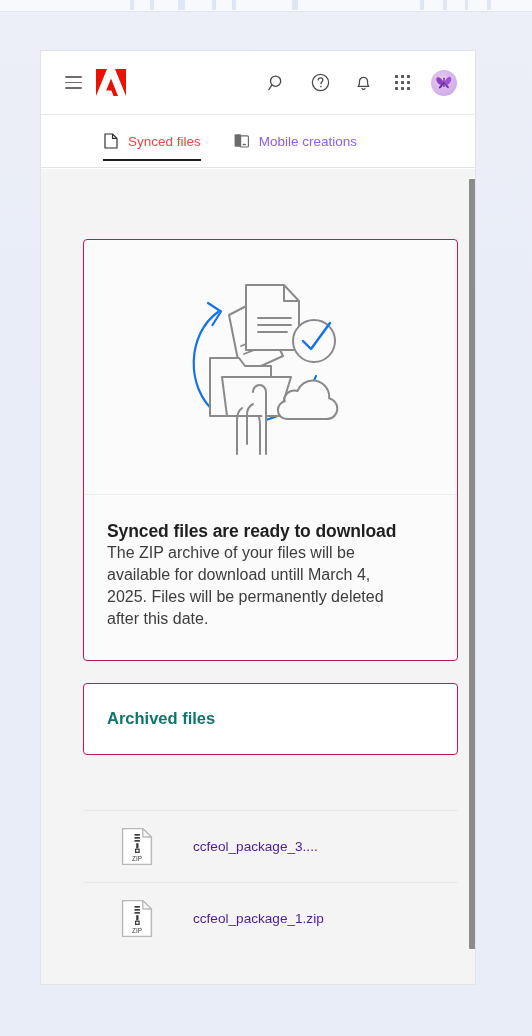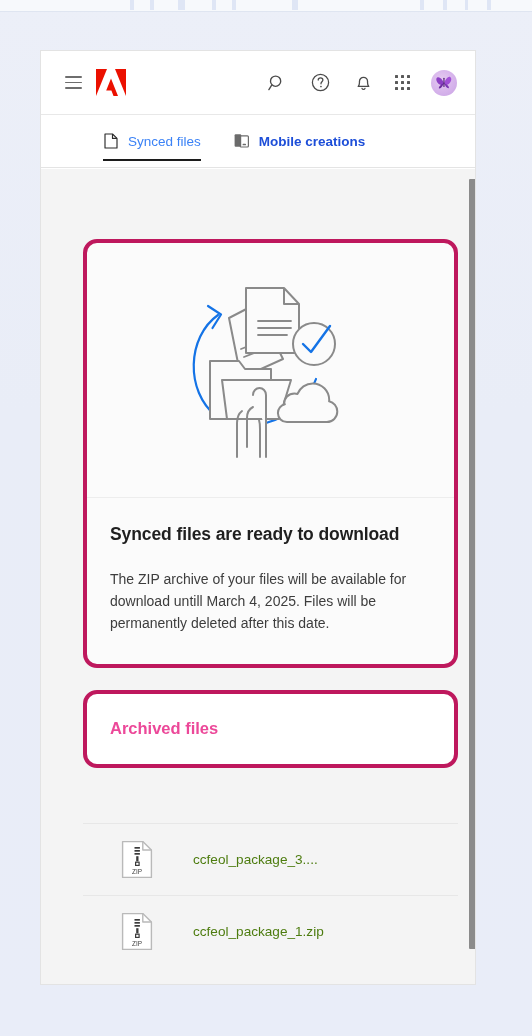--- a/index.html
+++ b/index.html
@@ -63,23 +63,23 @@
     height: 53px;
     background: #ffffff;
     border-bottom: 1px solid #e4e4e4;
     display: flex; align-items: stretch;
     padding-left: 62px;
   }
   .tab {
     display: flex; align-items: center; gap: 9px;
     padding: 0 0 0 0; margin-right: 33px;
     position: relative; cursor: pointer;
-    color: #1d4ed8; font-size: 13.5px; font-weight: bold;
-  }
-  .tab.active { color: #3b82f6; font-weight: 400; }
+    color: #8b5cf6; font-size: 13.5px;
+  }
+  .tab.active { color: #ef4444; font-weight: 400; }
   .tab.active::after {
     content: ""; position: absolute; left: 0; right: 0; bottom: 6px;
     height: 2px; background: #1c1c1c;
   }
   .tab .ticon { width: 16px; height: 16px; display: flex; align-items: center; justify-content: center; }
   .tab .ticon svg { display: block; }
 
   
   #content {
     position: absolute; left: 0; top: 118px;
@@ -94,62 +94,61 @@
   #scrollthumb {
     position: absolute; right: 1px; top: 10px; width: 7px; height: 770px;
     background: #8b8b8b; border-radius: 1px; cursor: pointer;
   }
 
   .inner { padding: 0 19px 0 42px; }
 
   
   .card {
     background: #fbfbfb;
-    border: 4px solid #be185d;
-    border-radius: 14px;
+    border: 1px solid #be185d;
+    border-radius: 4px;
   }
   #hero { margin-top: 70px; }
   .hero-art {
     height: 255px;
     border-bottom: 1px solid #ededed;
     display: flex; align-items: center; justify-content: center;
   }
   .hero-body { padding: 26px 23px 30px 23px; }
   .hero-title {
     font-size: 17.5px; font-weight: bold; color: #1f1f1f;
     letter-spacing: -.1px;
   }
   .hero-text {
-    margin-top: 23px;
-    font-size: 14px; line-height: 22px; color: #3d3d3d;
+    font-size: 16px; line-height: 22px; color: #3d3d3d;
     max-width: 300px;
   }
 
   
   #archived { margin-top: 22px; background: #ffffff; }
   .archived-body { padding: 25px 23px 26px 23px; }
-  .archived-title { font-size: 16.5px; font-weight: bold; color: #ec4899; }
+  .archived-title { font-size: 16.5px; font-weight: bold; color: #0f766e; }
 
   
   #filelist { margin-top: 55px; }
   .file-row {
     display: flex; align-items: center;
     height: 72px;
     border-top: 1px solid #e7e7e7;
     padding-left: 38px;
     cursor: pointer;
   }
   .zip-icon {
     width: 32px; height: 39px; flex: 0 0 auto;
     position: relative;
   }
   .zip-icon svg { display: block; }
   .file-name {
     margin-left: 40px;
-    font-size: 13.6px; color: #4d7c0f;
+    font-size: 13.6px; color: #4c1d95;
   }
 </style>
 </head>
 <body>
 
 <div id="tabstrip">
   <i class="tabmark" style="left:130px"></i>
   <i class="tabmark" style="left:150px"></i>
   <i class="tabmark" style="left:178px;width:7px"></i>
   <i class="tabmark" style="left:212px"></i>

